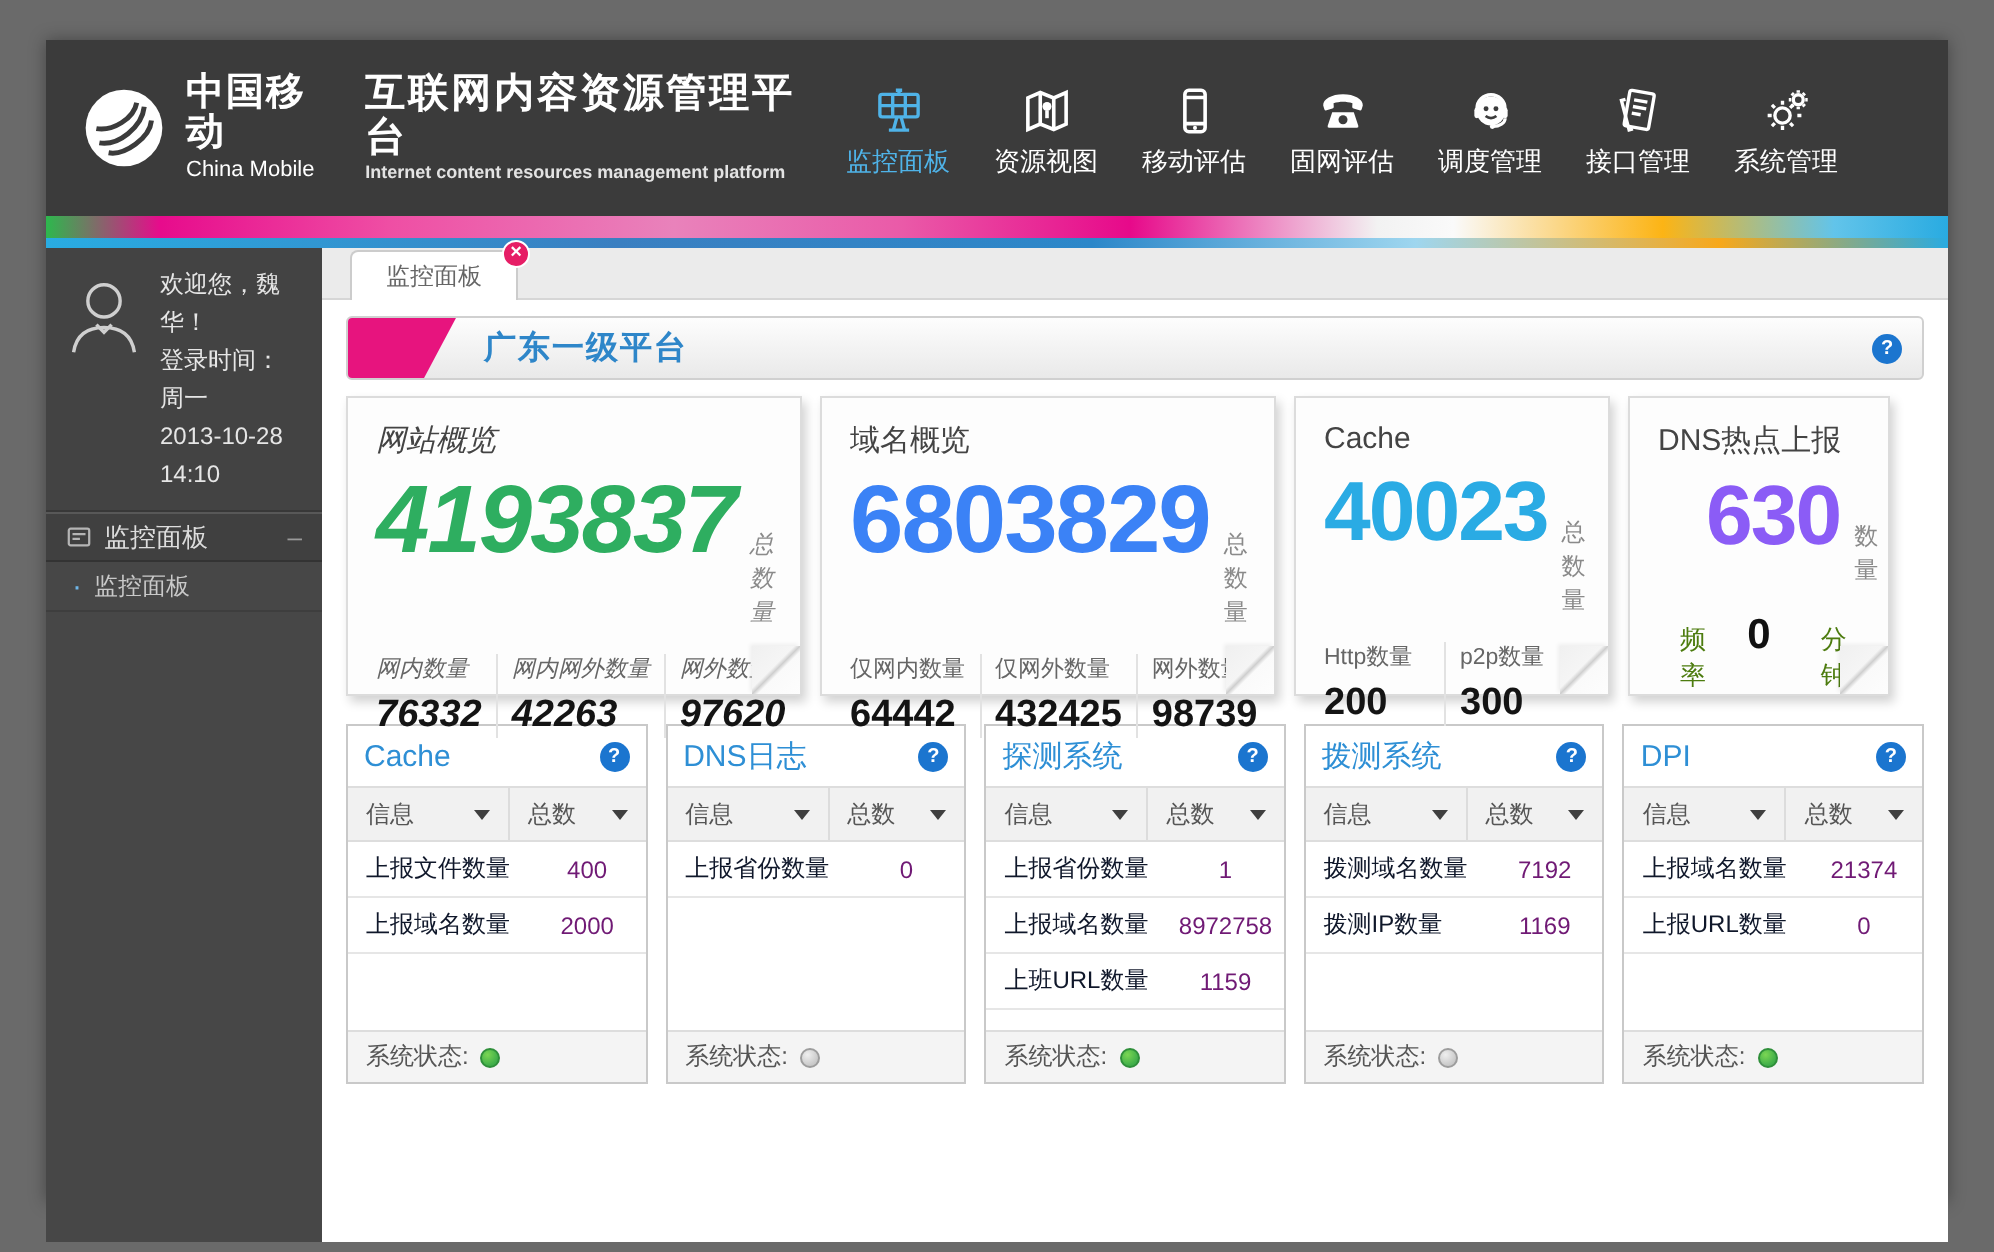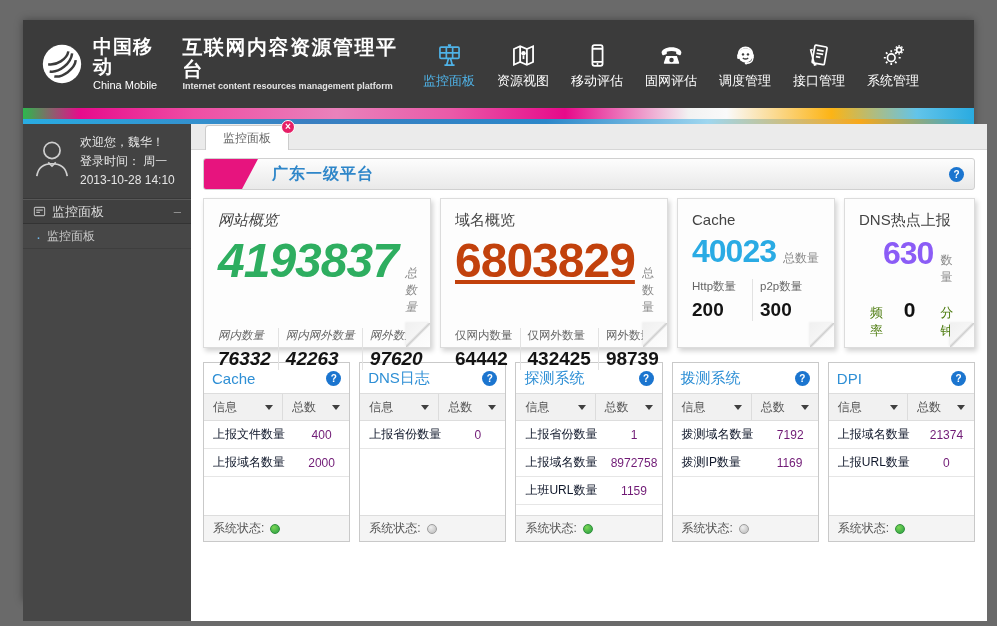--- a/index.html
+++ b/index.html
@@ -29,21 +29,21 @@
   
   .ribbon { height:16px; position:relative;
     background:linear-gradient(90deg,#2db84d 0%,#e70b8c 6%,#ef4ea4 18%,#e982bb 33%,#ea5aa8 45%,#e7098a 57%,#f2f2f2 70%,#fafafa 74%,#fcb415 85%,#62c4ea 94%,#29abe1 100%);
   }
   .ribbon::after { content:""; position:absolute; left:0; right:0; bottom:0; height:5px;
     background:linear-gradient(90deg,#29ace2 0%,#3a7fc1 30%,#2c87c9 55%,#9ed6ef 72%,#f7a81b 88%,#29abe1 100%);
   }
 
   
   .body-row { display:flex; height:497px; }
-  .sidebar { width:168px; background:#474747; flex:0 0 auto; }
+  .sidebar { width:138px; background:#474747; flex:0 0 auto; }
   .user-box { display:flex; gap:9px; padding:9px 8px 8px 10px; background:#434343; border-bottom:1px solid #383838; }
   .avatar { width:38px; height:46px; flex:0 0 auto; margin-top:3px; }
   .user-lines { font-size:12px; color:#e6e6e6; line-height:19px; }
   .menu-head { height:25px; display:flex; align-items:center; padding:0 10px; background:#404040;
     border-top:1px solid #585858; border-bottom:1px solid #333; color:#ddd; font-size:13px; cursor:pointer; }
   .menu-head svg { width:13px; height:13px; margin-right:6px; }
   .menu-collapse { margin-left:auto; color:#9a9a9a; font-size:13px; }
   .menu-item { height:25px; display:flex; align-items:center; padding:0 10px 0 13px; color:#c9c9c9;
     font-size:12px; border-bottom:1px solid #3e3e3e; cursor:pointer; }
   .bullet { color:#6fb6e8; margin-right:6px; font-size:15px; line-height:1; }
@@ -72,21 +72,21 @@
   .cards-row { display:flex; gap:9px; margin:8px 12px 0; }
   .card { background:#fdfdfd; border:1px solid #dcdcdc; box-shadow:2px 3px 5px rgba(0,0,0,.18);
     height:150px; padding:12px 14px; position:relative; }
   .card::after { content:""; position:absolute; right:0; bottom:0; width:24px; height:24px;
     background:linear-gradient(to top left,#fdfdfd 0%,#fafafa 44%,#cfcfcf 50%,#f5f5f5 56%,#f0f0f0 100%);
     box-shadow:-1px -1px 2px rgba(0,0,0,.06); }
   .card-1 { width:228px;font-style:italic; } .card-2 { width:228px; } .card-3 { width:158px; } .card-4 { width:131px; }
   .card-title { font-size:15px; color:#444; }
   .card-big { display:flex; align-items:baseline; gap:7px; margin:7px 0 12px; }
   .big-num { font-size:48px; font-weight:bold; letter-spacing:-1px; line-height:1; }
-  .card-3 .big-num, .card-4 .big-num { font-size:32px; }
+  .card-3 .big-num, .card-4 .big-num { font-size:42px; }
   .big-label { font-size:12px; color:#8a8a8a; }
   .card-stats { display:flex; }
   .stat { flex:1; padding:0 7px; border-left:1px solid #e2e2e2; }
   .stat:first-child { border-left:none; padding-left:0; }
   .stat-label { font-size:11.5px; color:#666; white-space:nowrap; }
   .stat-value { font-size:19px; font-weight:bold; color:#141414; margin-top:5px; }
   .freq-row { display:flex; align-items:baseline; gap:14px; margin-top:6px; }
   .freq-label,.freq-unit { font-size:13px; color:#4d7c0f;margin-left:11px; }
   .freq-value { font-size:21px; font-weight:bold; color:#111; }
 
@@ -269,21 +269,21 @@
             <div class="stat">
               <div class="stat-label">网外数量</div>
               <div class="stat-value">97620</div>
             </div>
           </div>
         </div>
 
         <div class="card card-2">
           <div class="card-title">域名概览</div>
           <div class="card-big">
-            <span class="big-num" style="color: #c2410c; text-decoration: underline;">6803829</span>
+            <span class="big-num" style="color: #3b82f6;">6803829</span>
             <span class="big-label">总数量</span>
           </div>
           <div class="card-stats">
             <div class="stat">
               <div class="stat-label">仅网内数量</div>
               <div class="stat-value">64442</div>
             </div>
             <div class="stat">
               <div class="stat-label">仅网外数量</div>
               <div class="stat-value">432425</div>

